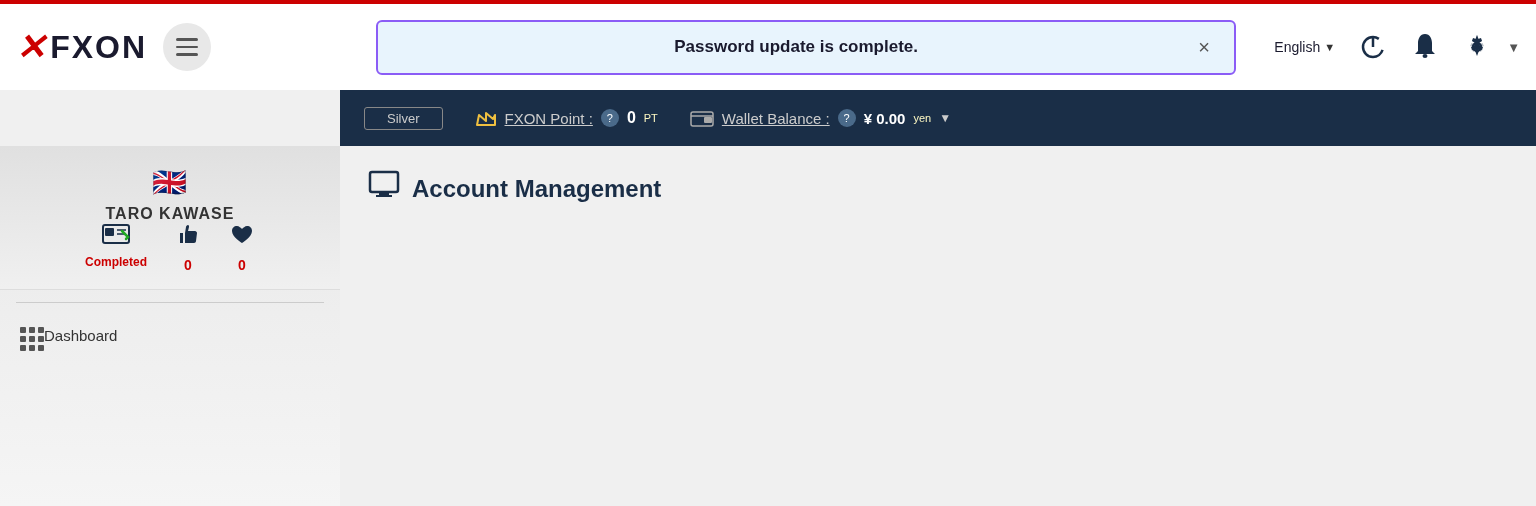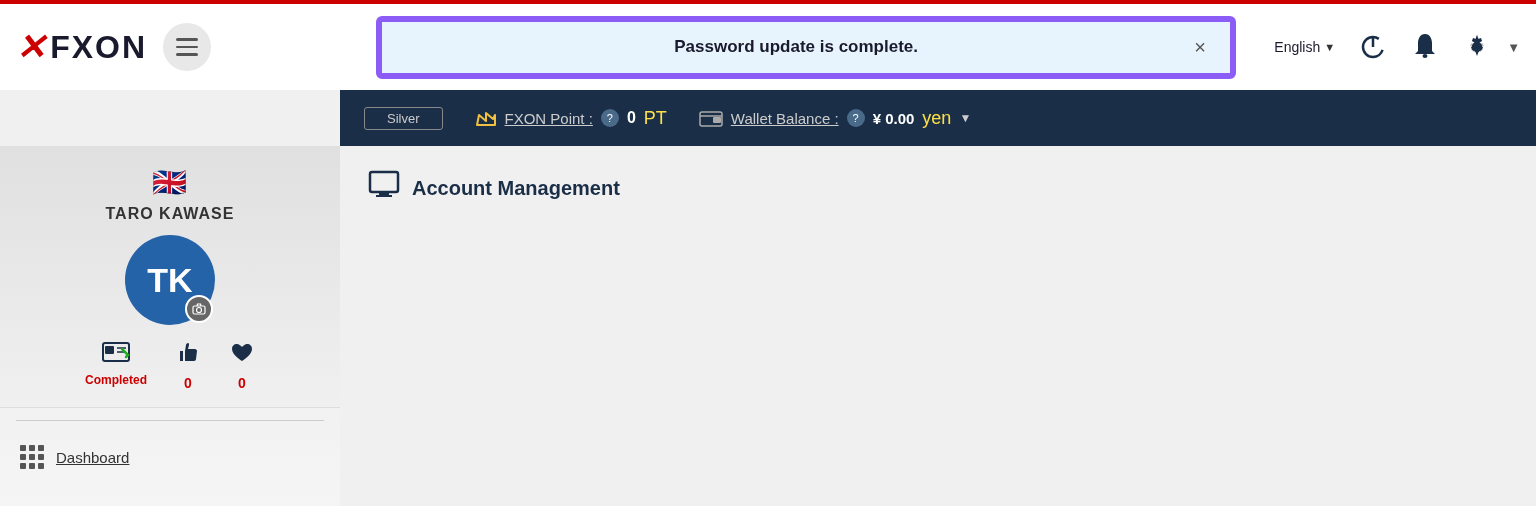--- a/index.html
+++ b/index.html
@@ -64,21 +64,21 @@
       height: 2.5px;
       background: #555;
       border-radius: 2px;
     }
 
     
     .notification-banner {
       flex: 1;
       max-width: 860px;
       background: #e8f4fd;
-      border: 6px solid #8b5cf6;
+      border: 2px solid #8b5cf6;
       border-radius: 6px;
       display: flex;
       align-items: center;
       justify-content: space-between;
       padding: 14px 20px;
       margin: 0 20px;
     }
 
     .notification-text {
       font-weight: 700;
@@ -163,22 +163,22 @@
       text-decoration: underline;
     }
 
     .sub-bar-item .value {
       color: #fff;
       font-weight: 700;
       font-size: 16px;
     }
 
     .sub-bar-item .unit {
-      color: #fde047;
-      font-size: 18px;
+      color: #fef9c3;
+      font-size: 11px;
     }
 
     .yen-value {
       font-size: 15px;
       font-weight: 700;
       color: #fff;
     }
 
     .question-icon {
       width: 18px;
@@ -216,21 +216,20 @@
 
     .flag-icon {
       font-size: 28px;
       margin-bottom: 6px;
     }
 
     .user-name {
       font-size: 16px;
       font-weight: 600;
       color: #333;
-      margin-bottom: 12px;
       letter-spacing: 1px;
     }
 
     .avatar-container {
       position: relative;
       display: inline-block;
       margin-bottom: 16px;
     }
 
     .avatar-circle {
@@ -299,27 +298,24 @@
     }
 
     .sidebar-divider {
       border: none;
       border-top: 1px solid #ccc;
       margin: 12px 16px;
     }
 
     .sidebar-menu-item {
       display: flex;
-      align-items: center;
-      gap: 12px;
       padding: 12px 20px;
       cursor: pointer;
       font-size: 15px;
       color: #333;
-      text-decoration: underline;
     }
 
     .menu-grid-icon {
       display: grid;
       grid-template-columns: repeat(3, 6px);
       gap: 3px;
     }
 
     .menu-grid-icon span {
       width: 6px;
@@ -341,21 +337,21 @@
       gap: 12px;
       margin-bottom: 20px;
     }
 
     .monitor-icon {
       font-size: 26px;
       color: #1a2e47;
     }
 
     .page-title-text {
-      font-size: 20px;
+      font-size: 24px;
       font-weight: 700;
       color: #1a2e47;
     }
 
     .chevron-down {
       font-size: 11px;
       color: #333;
     }
 
   </style>
@@ -435,30 +431,20 @@
     <span style="color:#ccc;font-size:12px;cursor:pointer;">▼</span>
   </div>
 </div>
 
 <div class="main-layout">
 
   <div class="sidebar">
     <div class="user-section">
       <div class="flag-icon">🇬🇧</div>
       <div class="user-name">TARO KAWASE</div>
-      <div class="avatar-container">
-        <div class="avatar-circle">TK</div>
-        <button class="camera-btn">
-          <svg width="14" height="12" viewBox="0 0 14 12">
-            <rect x="1" y="3" width="12" height="8" rx="1.5" fill="none" stroke="#fff" stroke-width="1.2"></rect>
-            <circle cx="7" cy="7" r="2.5" fill="none" stroke="#fff" stroke-width="1.2"></circle>
-            <path d="M5 3 L5.5 1 L8.5 1 L9 3" fill="none" stroke="#fff" stroke-width="1.2"></path>
-          </svg>
-        </button>
-      </div>
       <div class="user-stats">
         <div class="stat-item">
           <div class="stat-icon completed-icon">
             <svg width="28" height="22" viewBox="0 0 28 22">
               <rect x="1" y="2" width="26" height="18" rx="2" fill="none" stroke="#1a2e47" stroke-width="2"></rect>
               <rect x="3" y="5" width="9" height="8" rx="1" fill="#1a2e47"></rect>
               <line x1="15" y1="7" x2="24" y2="7" stroke="#1a2e47" stroke-width="1.5"></line>
               <line x1="15" y1="11" x2="24" y2="11" stroke="#1a2e47" stroke-width="1.5"></line>
               <path d="M24 16 L26 14 L20 8" fill="none" stroke="#22aa22" stroke-width="2.5" stroke-linecap="round"></path>
             </svg>

